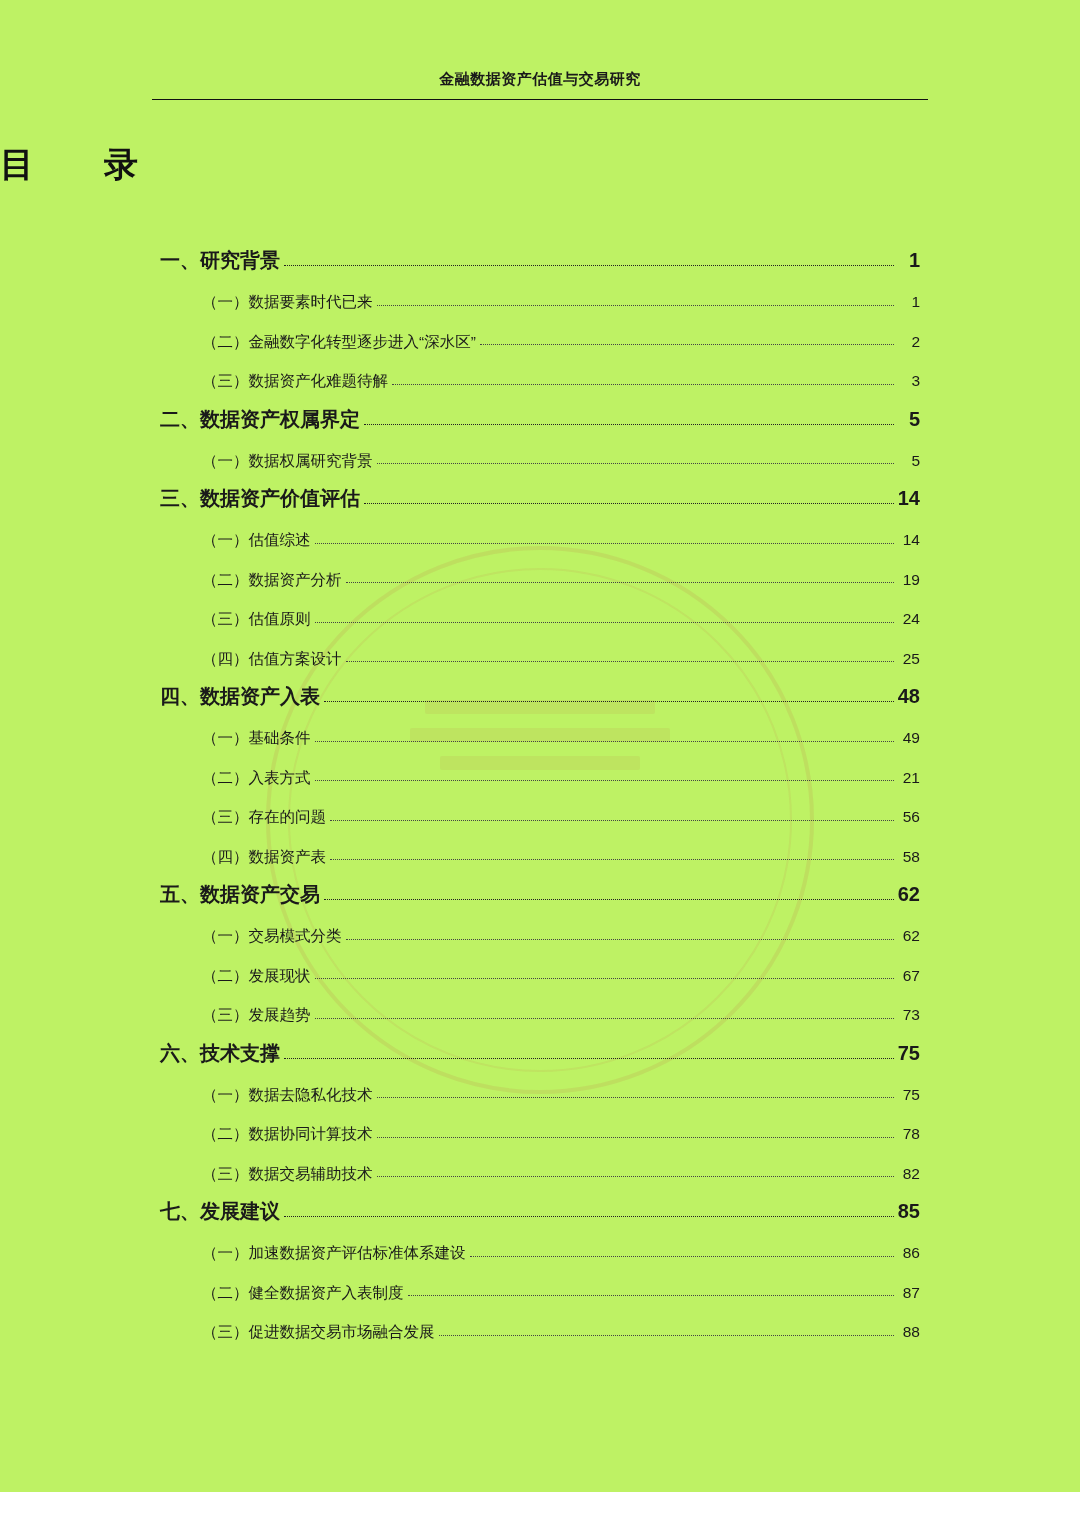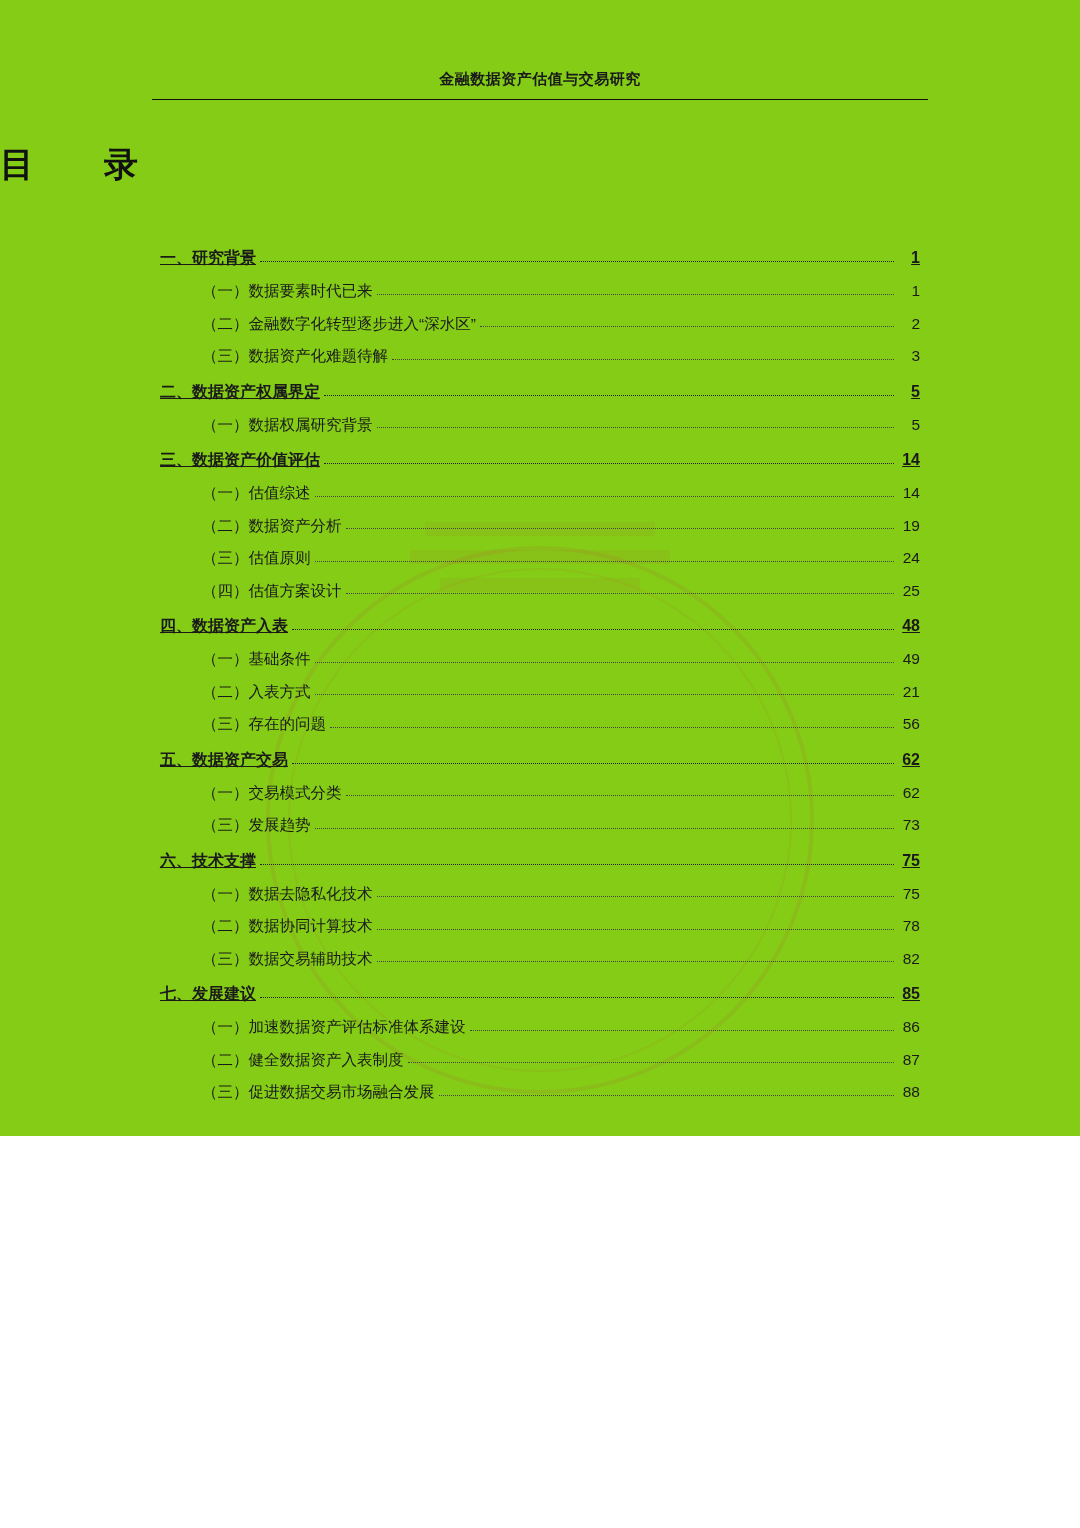--- a/index.html
+++ b/index.html
@@ -6,23 +6,23 @@
     margin: 0;
     padding: 0;
     background: #ffffff;
   }
   body {
     font-family: "Liberation Sans", "DejaVu Sans", sans-serif;
   }
   .page {
     position: relative;
     width: 1080px;
-    height: 1136px;
+    height: 1492px;
     margin: 0 auto;
-    background: #84cc16;
+    background: #bef264;
     overflow: hidden;
   }
   
   .watermark {
     position: absolute;
     left: 50%;
     top: 820px;
     transform: translate(-50%, -50%);
     width: 540px;
     height: 540px;
@@ -95,26 +95,25 @@
     display: flex;
     align-items: flex-end;
     font-size: 15.5px;
     color: #1a1a1a;
     line-height: 1.0;
   }
   .toc-row.level1 {
     font-weight: 700;
     margin-top: 18px;
     margin-bottom: 2px;
-    font-size: 16px;
-    text-decoration: underline;
+    font-size: 20px;
   }
   .toc-row.level2 {
     font-weight: 400;
-    margin-top: 15px;
+    margin-top: 22px;
     padding-left: 42px;
     font-size: 15.5px;
   }
   .toc-row .label {
     white-space: nowrap;
     padding-bottom: 2px;
   }
   .toc-row .dots {
     flex: 1 1 auto;
     border-bottom: 1.3px dotted #444444;
@@ -221,29 +220,39 @@
         <div class="toc-row level2">
           <span class="label">（二）入表方式</span>
           <span class="dots"></span>
           <span class="pageno">21</span>
         </div>
         <div class="toc-row level2">
           <span class="label">（三）存在的问题</span>
           <span class="dots"></span>
           <span class="pageno">56</span>
         </div>
+        <div class="toc-row level2">
+          <span class="label">（四）数据资产表</span>
+          <span class="dots"></span>
+          <span class="pageno">58</span>
+        </div>
         <div class="toc-row level1">
           <span class="label">五、数据资产交易</span>
           <span class="dots"></span>
           <span class="pageno">62</span>
         </div>
         <div class="toc-row level2">
           <span class="label">（一）交易模式分类</span>
           <span class="dots"></span>
           <span class="pageno">62</span>
+        </div>
+        <div class="toc-row level2">
+          <span class="label">（二）发展现状</span>
+          <span class="dots"></span>
+          <span class="pageno">67</span>
         </div>
         <div class="toc-row level2">
           <span class="label">（三）发展趋势</span>
           <span class="dots"></span>
           <span class="pageno">73</span>
         </div>
         <div class="toc-row level1">
           <span class="label">六、技术支撑</span>
           <span class="dots"></span>
           <span class="pageno">75</span>

